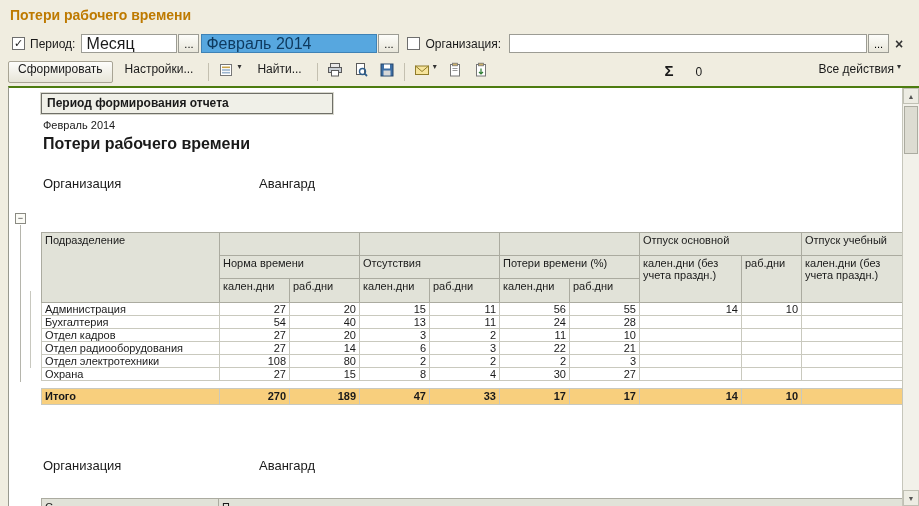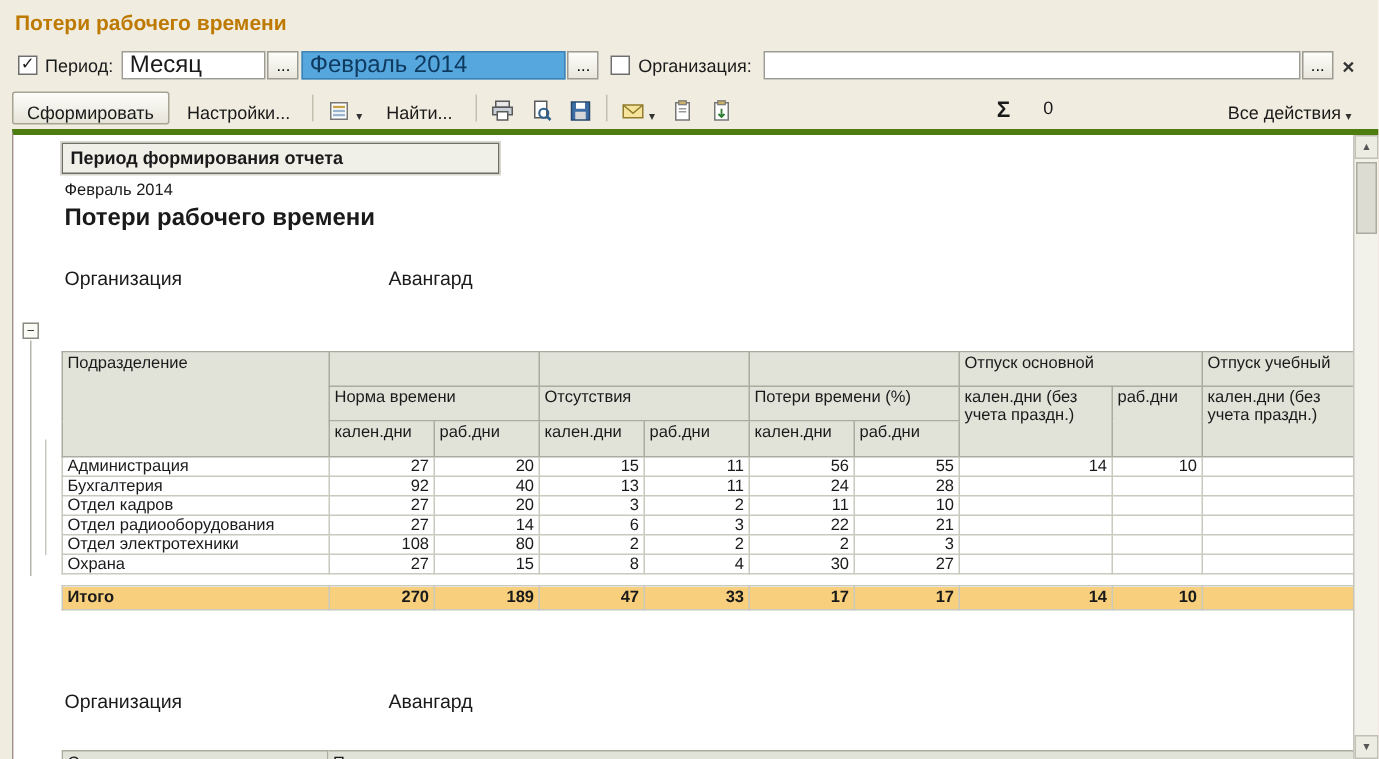--- a/index.html
+++ b/index.html
@@ -17,32 +17,32 @@
   .field { height:19px; background:#fff; border:1px solid #9C9C94; display:flex; align-items:center; padding:0 4px; font-size:16px; white-space:nowrap; overflow:hidden; }
   .field.sel { background:#57A7DF; border-color:#3F82B5; color:#0E3A5F; }
   .w90 { width:96px; } .w172 { width:176px; margin-left:2px; }
   .orgfield { flex:1; margin-left:2px; }
   .dots { width:21px; height:19px; border:1px solid #9C9C94; background:linear-gradient(#FDFDFA,#E9E7DB); font-size:11px; text-align:center; padding:0; margin-left:1px; font-family:inherit; }
   .clearbtn { width:20px; height:19px; border:none; background:transparent; font-size:14px; font-weight:bold; color:#333; }
   .cb2 { margin-left:8px; }
 
   
   .toolbar { position:absolute; left:0; top:57px; width:100%; height:29px; display:flex; align-items:center; padding:0 8px; gap:2px; }
-  .btn { height:22px; display:flex; align-items:flex-end; gap:3px; padding:0 9px; font-size:12px; font-family:inherit; background:linear-gradient(#FDFDFB,#E7E5D8); border:1px solid #A8A494; border-radius:2px; color:#1a1a1a; }
+  .btn { height:22px; display:flex; align-items:flex-start; gap:3px; padding:0 9px; font-size:12px; font-family:inherit; background:linear-gradient(#FDFDFB,#E7E5D8); border:1px solid #A8A494; border-radius:2px; color:#1a1a1a; }
   .btn.flat { background:transparent; border-color:transparent; }
   .btn.iconb { padding:0 3px; background:transparent; border-color:transparent; }
   .sep { width:1px; height:18px; background:#C4C0B0; margin:0 3px; }
   .dd { font-size:8px; color:#333; }
   .ti { width:16px; height:16px; display:block; }
   .sigma { font-size:15px; font-weight:bold; }
   .sumv { margin-left:16px; font-size:12px; }
   .gap1 { flex:1.6; } .gap2 { flex:1; }
 
   
-  .report { position:absolute; left:8px; top:86px; right:0; bottom:0; background:#fca5a5; border-top:4px solid #4d7c0f; border-left:1px solid #98988E; }
+  .report { position:absolute; left:8px; top:86px; right:0; bottom:0; background:#a3a3a3; border-top:2px solid #4d7c0f; border-left:1px solid #98988E; }
   .sheet { position:absolute; left:0; top:0; right:17px; bottom:0; overflow:hidden; background:#fff; }
 
   .pcaption { position:absolute; left:32px; top:5px; width:292px; height:21px; background:#F0F0E8; border:1px solid #6F6F68; outline:1px solid #D8D8CE; font-size:12px; font-weight:bold; padding:2px 5px; white-space:nowrap; }
   .pval { position:absolute; left:34px; top:31px; font-size:11px; }
   .h1 { position:absolute; left:34px; font-size:16px; font-weight:bold; white-space:nowrap; }
   .h1.a { top:47px; } .h1.b { top:330px; }
   .orgline { position:absolute; left:34px; height:16px; width:600px; font-size:13px; }
   .orgline.a { top:88px; } .orgline.b { top:370px; }
   .orgline .ov { position:absolute; left:216px; top:0; }
 
@@ -249,21 +249,21 @@
               <td class="cell num">15</td>
               <td class="cell num">11</td>
               <td class="cell num">56</td>
               <td class="cell num">55</td>
               <td class="cell num">14</td>
               <td class="cell num">10</td>
               <td class="cell num"></td>
             </tr>
             <tr>
               <td class="cell name">Бухгалтерия</td>
-              <td class="cell num">92</td>
+              <td class="cell num">54</td>
               <td class="cell num">40</td>
               <td class="cell num">13</td>
               <td class="cell num">11</td>
               <td class="cell num">24</td>
               <td class="cell num">28</td>
               <td class="cell num"></td>
               <td class="cell num"></td>
               <td class="cell num"></td>
             </tr>
             <tr>

